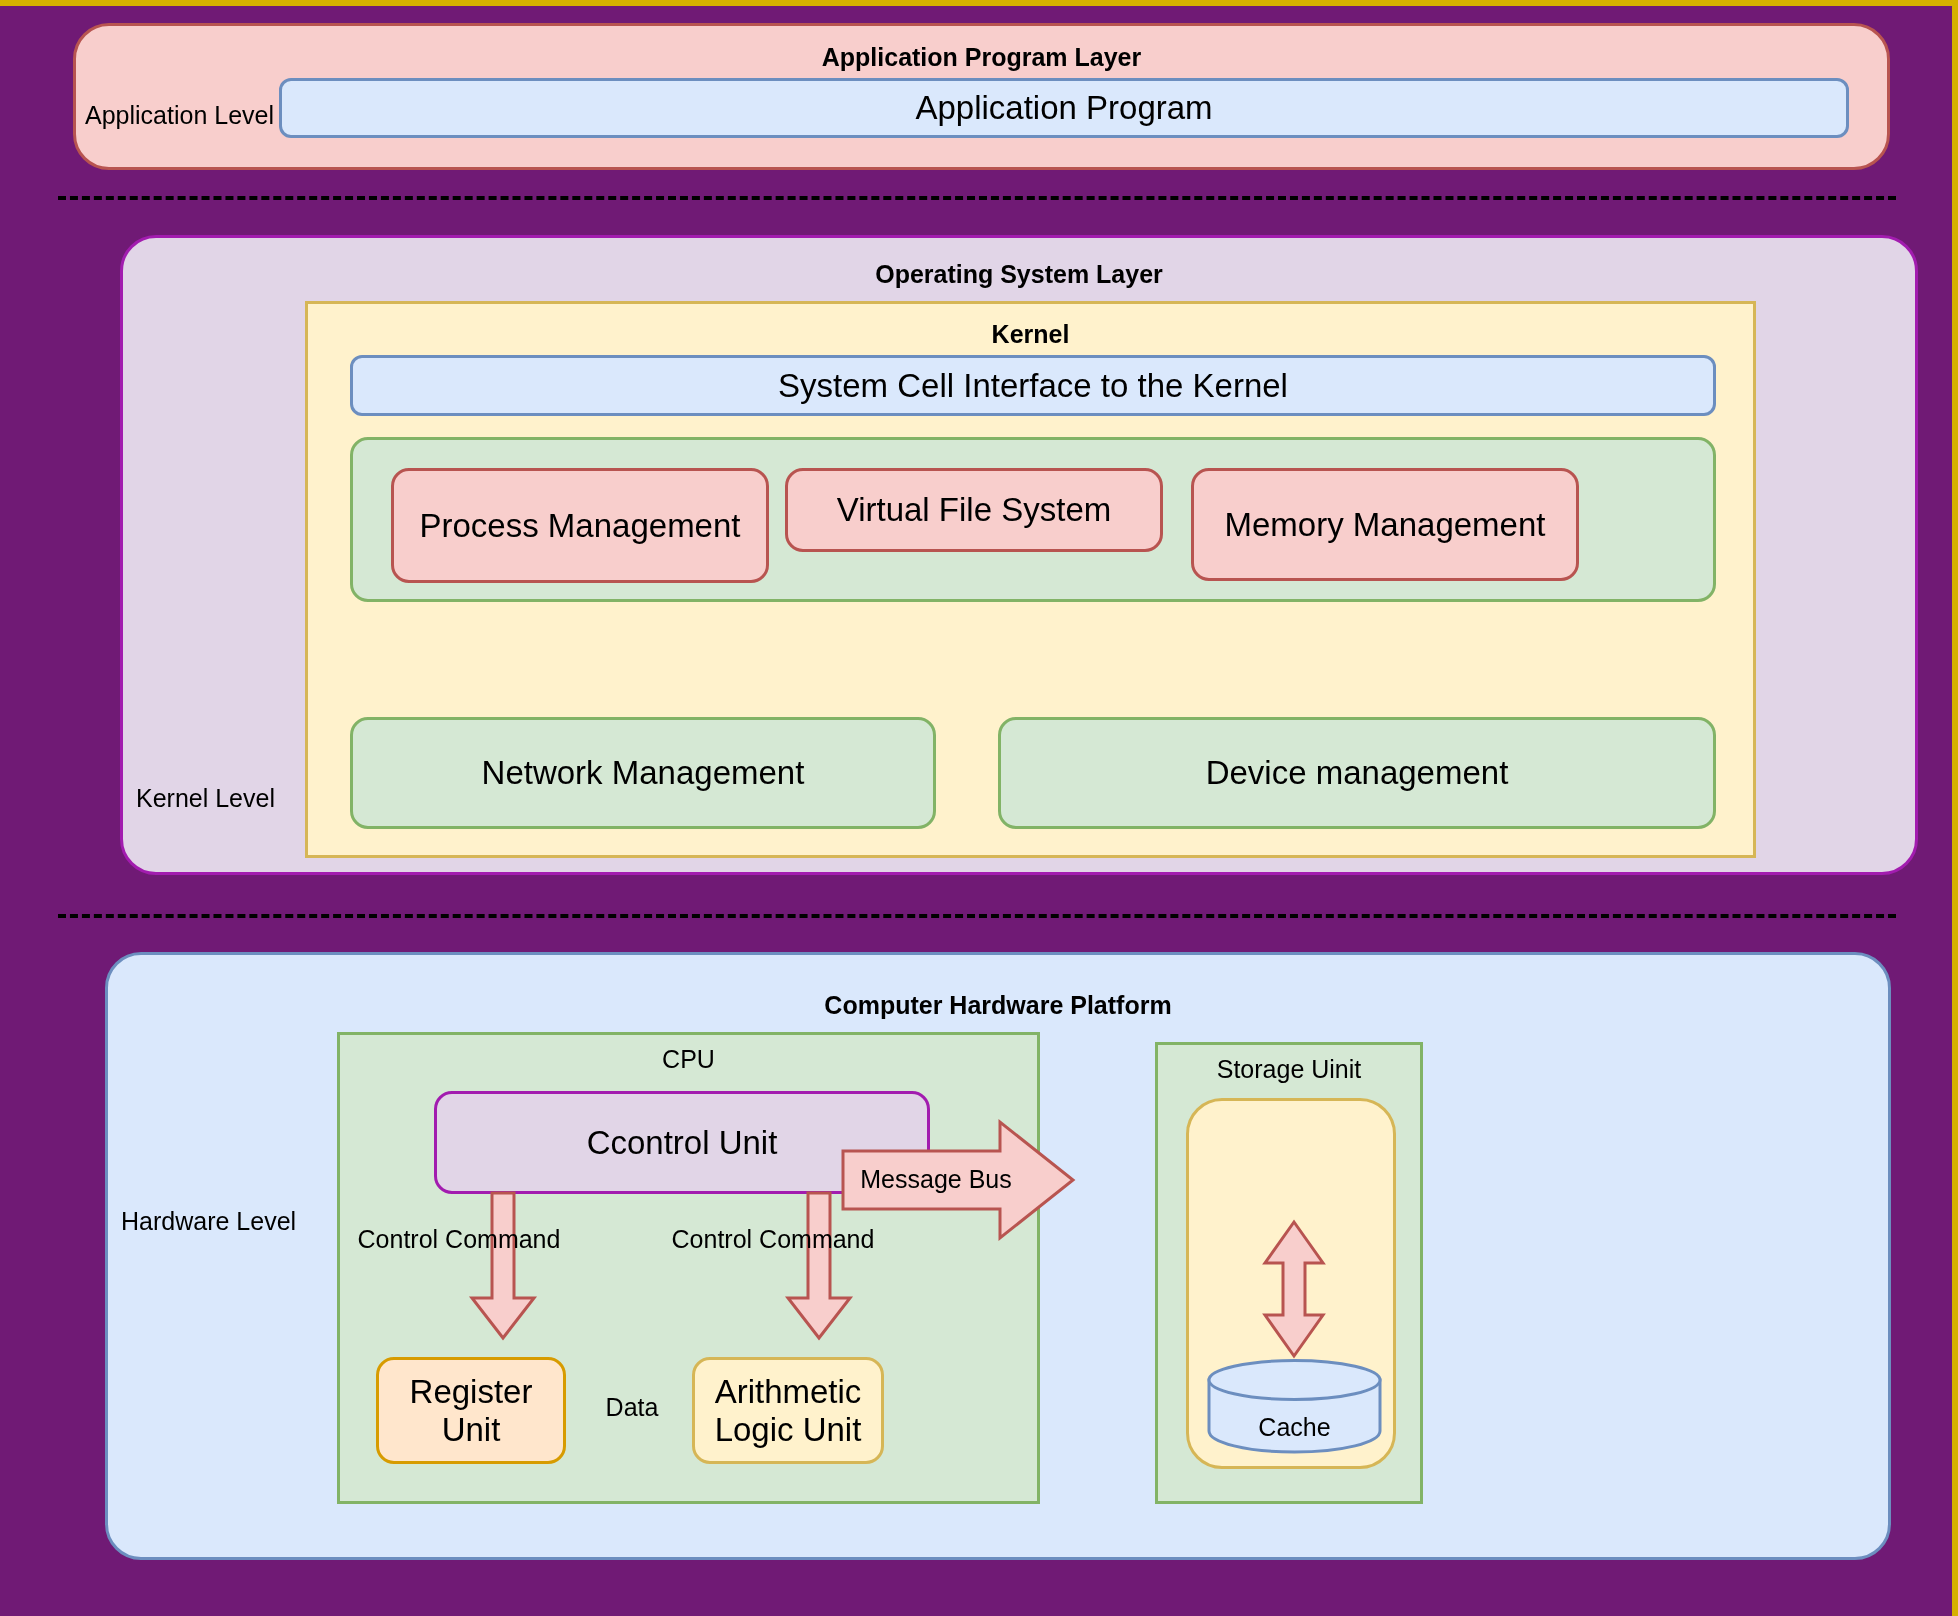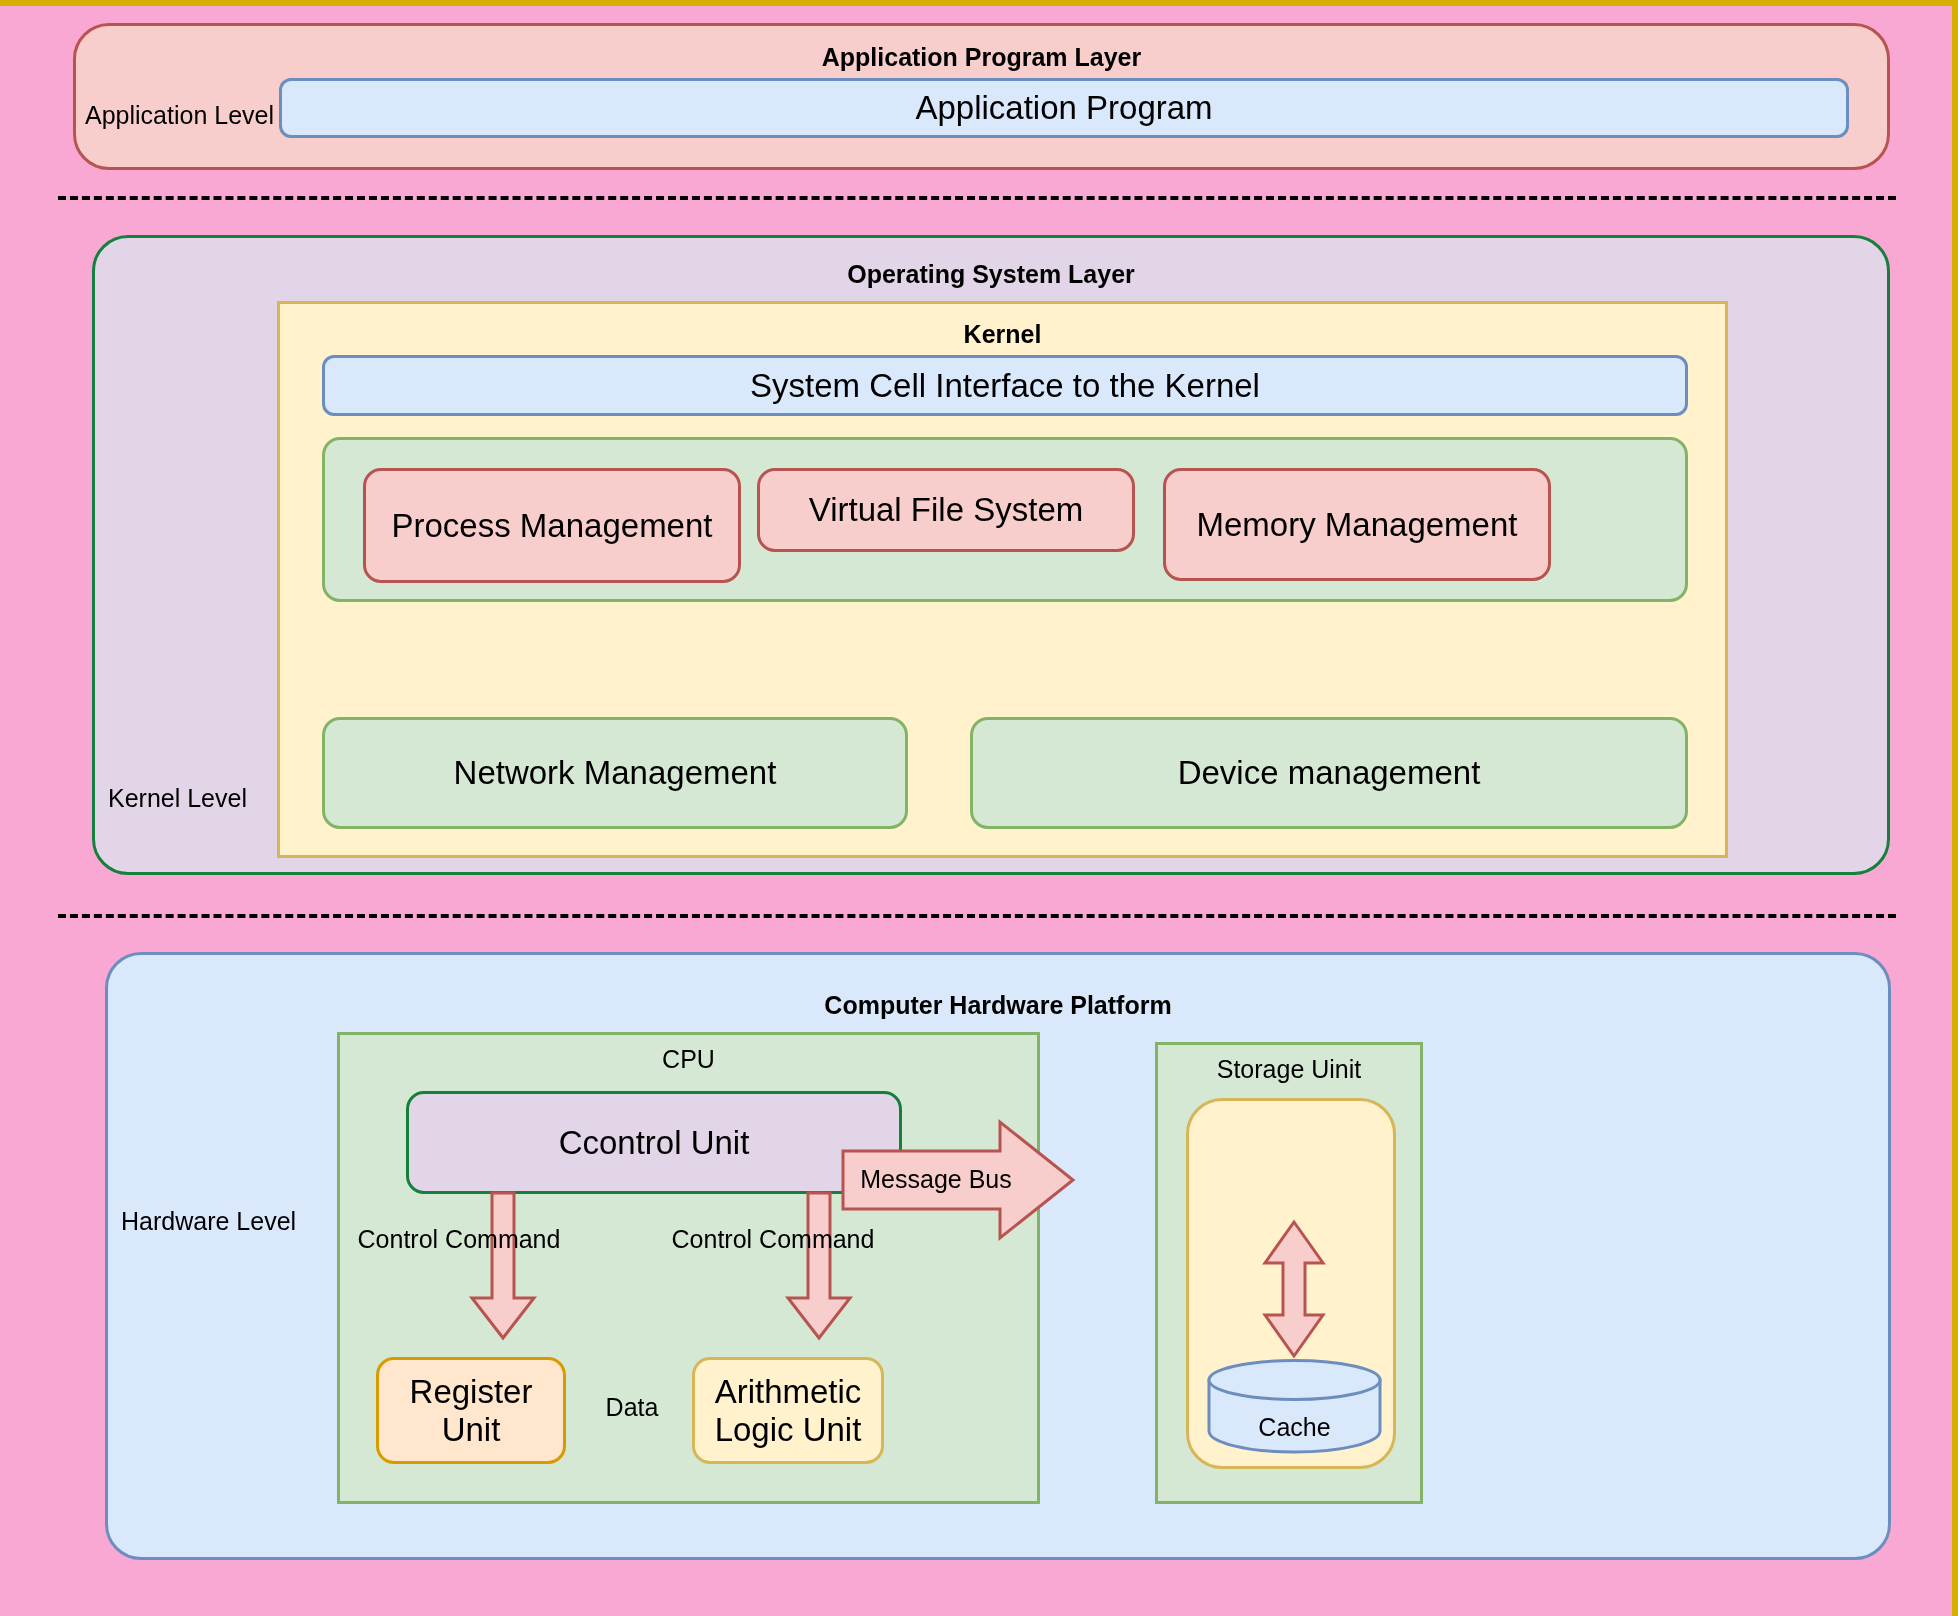--- a/index.html
+++ b/index.html
@@ -7,21 +7,21 @@
     padding: 0;
     background: #ffffff;
   }
   body {
     font-family: "Liberation Sans", sans-serif;
   }
   #canvas {
     position: relative;
     width: 1958px;
     height: 1616px;
-    background: #f9a8d4;
+    background: #701a75;
     box-sizing: border-box;
     border-top: 6px solid #d6b000;
     border-right: 6px solid #d6b000;
     overflow: hidden;
   }
 
   
   .abs { position: absolute; box-sizing: border-box; }
 
   .layer-title {
@@ -54,21 +54,21 @@
   .side-label {
     position: absolute;
     font-size: 25px;
     color: #000;
     white-space: nowrap;
   }
 
   
   .blk-red    { background: #f8cecc; border: 3px solid #b85450; }
   .blk-blue   { background: #dae8fc; border: 3px solid #6c8ebf; }
-  .blk-purple { background: #e1d5e7; border: 3px solid #15803d; }
+  .blk-purple { background: #e1d5e7; border: 3px solid #a21caf; margin-left: 28px; }
   .blk-yellow { background: #fff2cc; border: 3px solid #d6b656; }
   .blk-green  { background: #d5e8d4; border: 3px solid #82b366; }
   .blk-orange { background: #ffe6cc; border: 3px solid #d79b00; }
 
   .r-lg { border-radius: 36px; }
   .r-md { border-radius: 18px; }
   .r-sm { border-radius: 12px; }
   .r-0  { border-radius: 0; }
 
   

